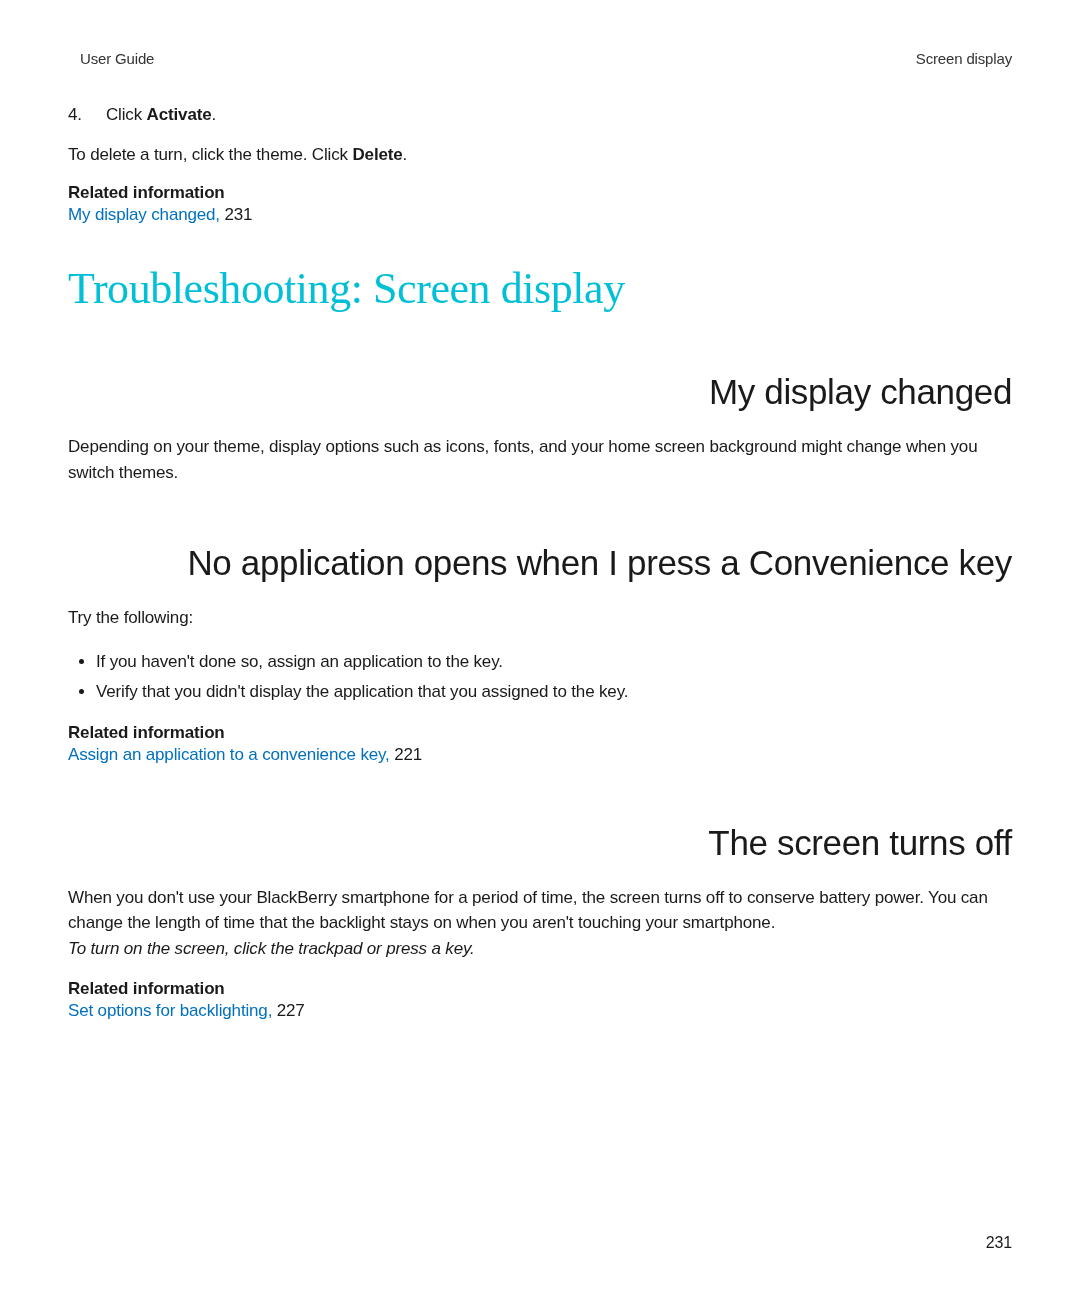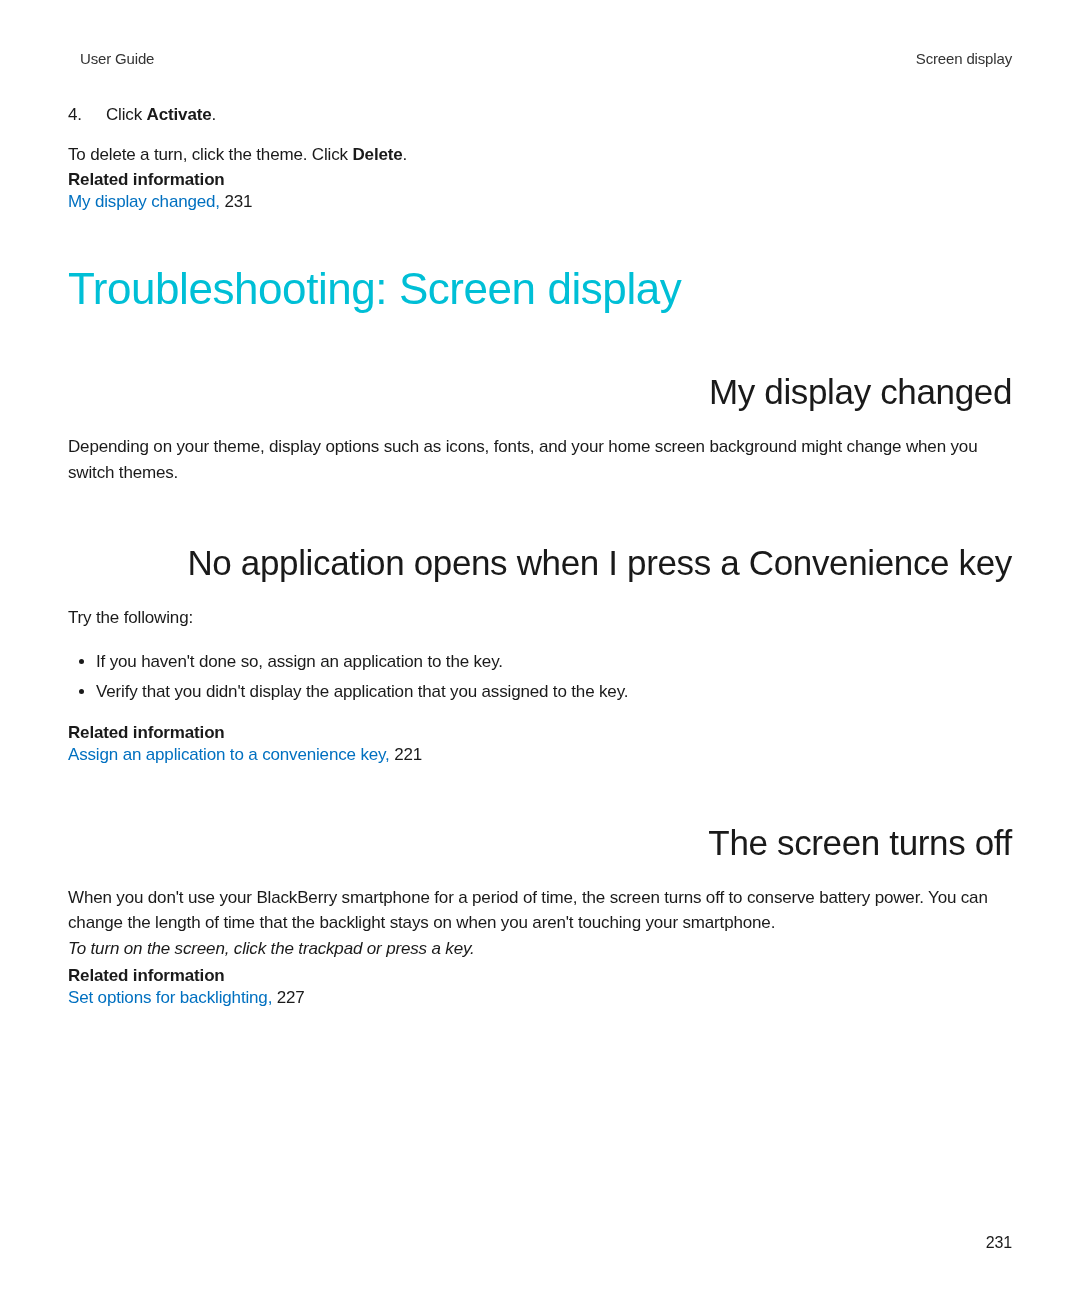--- a/index.html
+++ b/index.html
@@ -39,37 +39,38 @@
       margin-top: 20px;
       font-size: 17px;
     }
     .bold {
       font-weight: bold;
       text-align: center;
     }
     .related-heading {
       font-weight: bold;
       font-size: 17px;
-      margin-top: 5px;
+      margin-top: 18px;
     }
     .link {
       color: #0070c0;
       cursor: pointer;
     }
     .link-line {
       font-size: 17px;
       margin-top: 2px;
     }
     h1.big-title {
       color: #00c8d7;
       color: #00bfd6;
       font-size: 44px;
       font-weight: 400;
-      margin-top: 52px;
+      margin-top: 38px;
       letter-spacing: -0.01em;
+      font-family: Liberation Serif, serif;
     }
     h2.section-title {
       font-size: 35px;
       font-weight: 400;
       margin-top: 58px;
       letter-spacing: -0.01em;
       text-align: right;
     }
     p.body {
       font-size: 17px;

